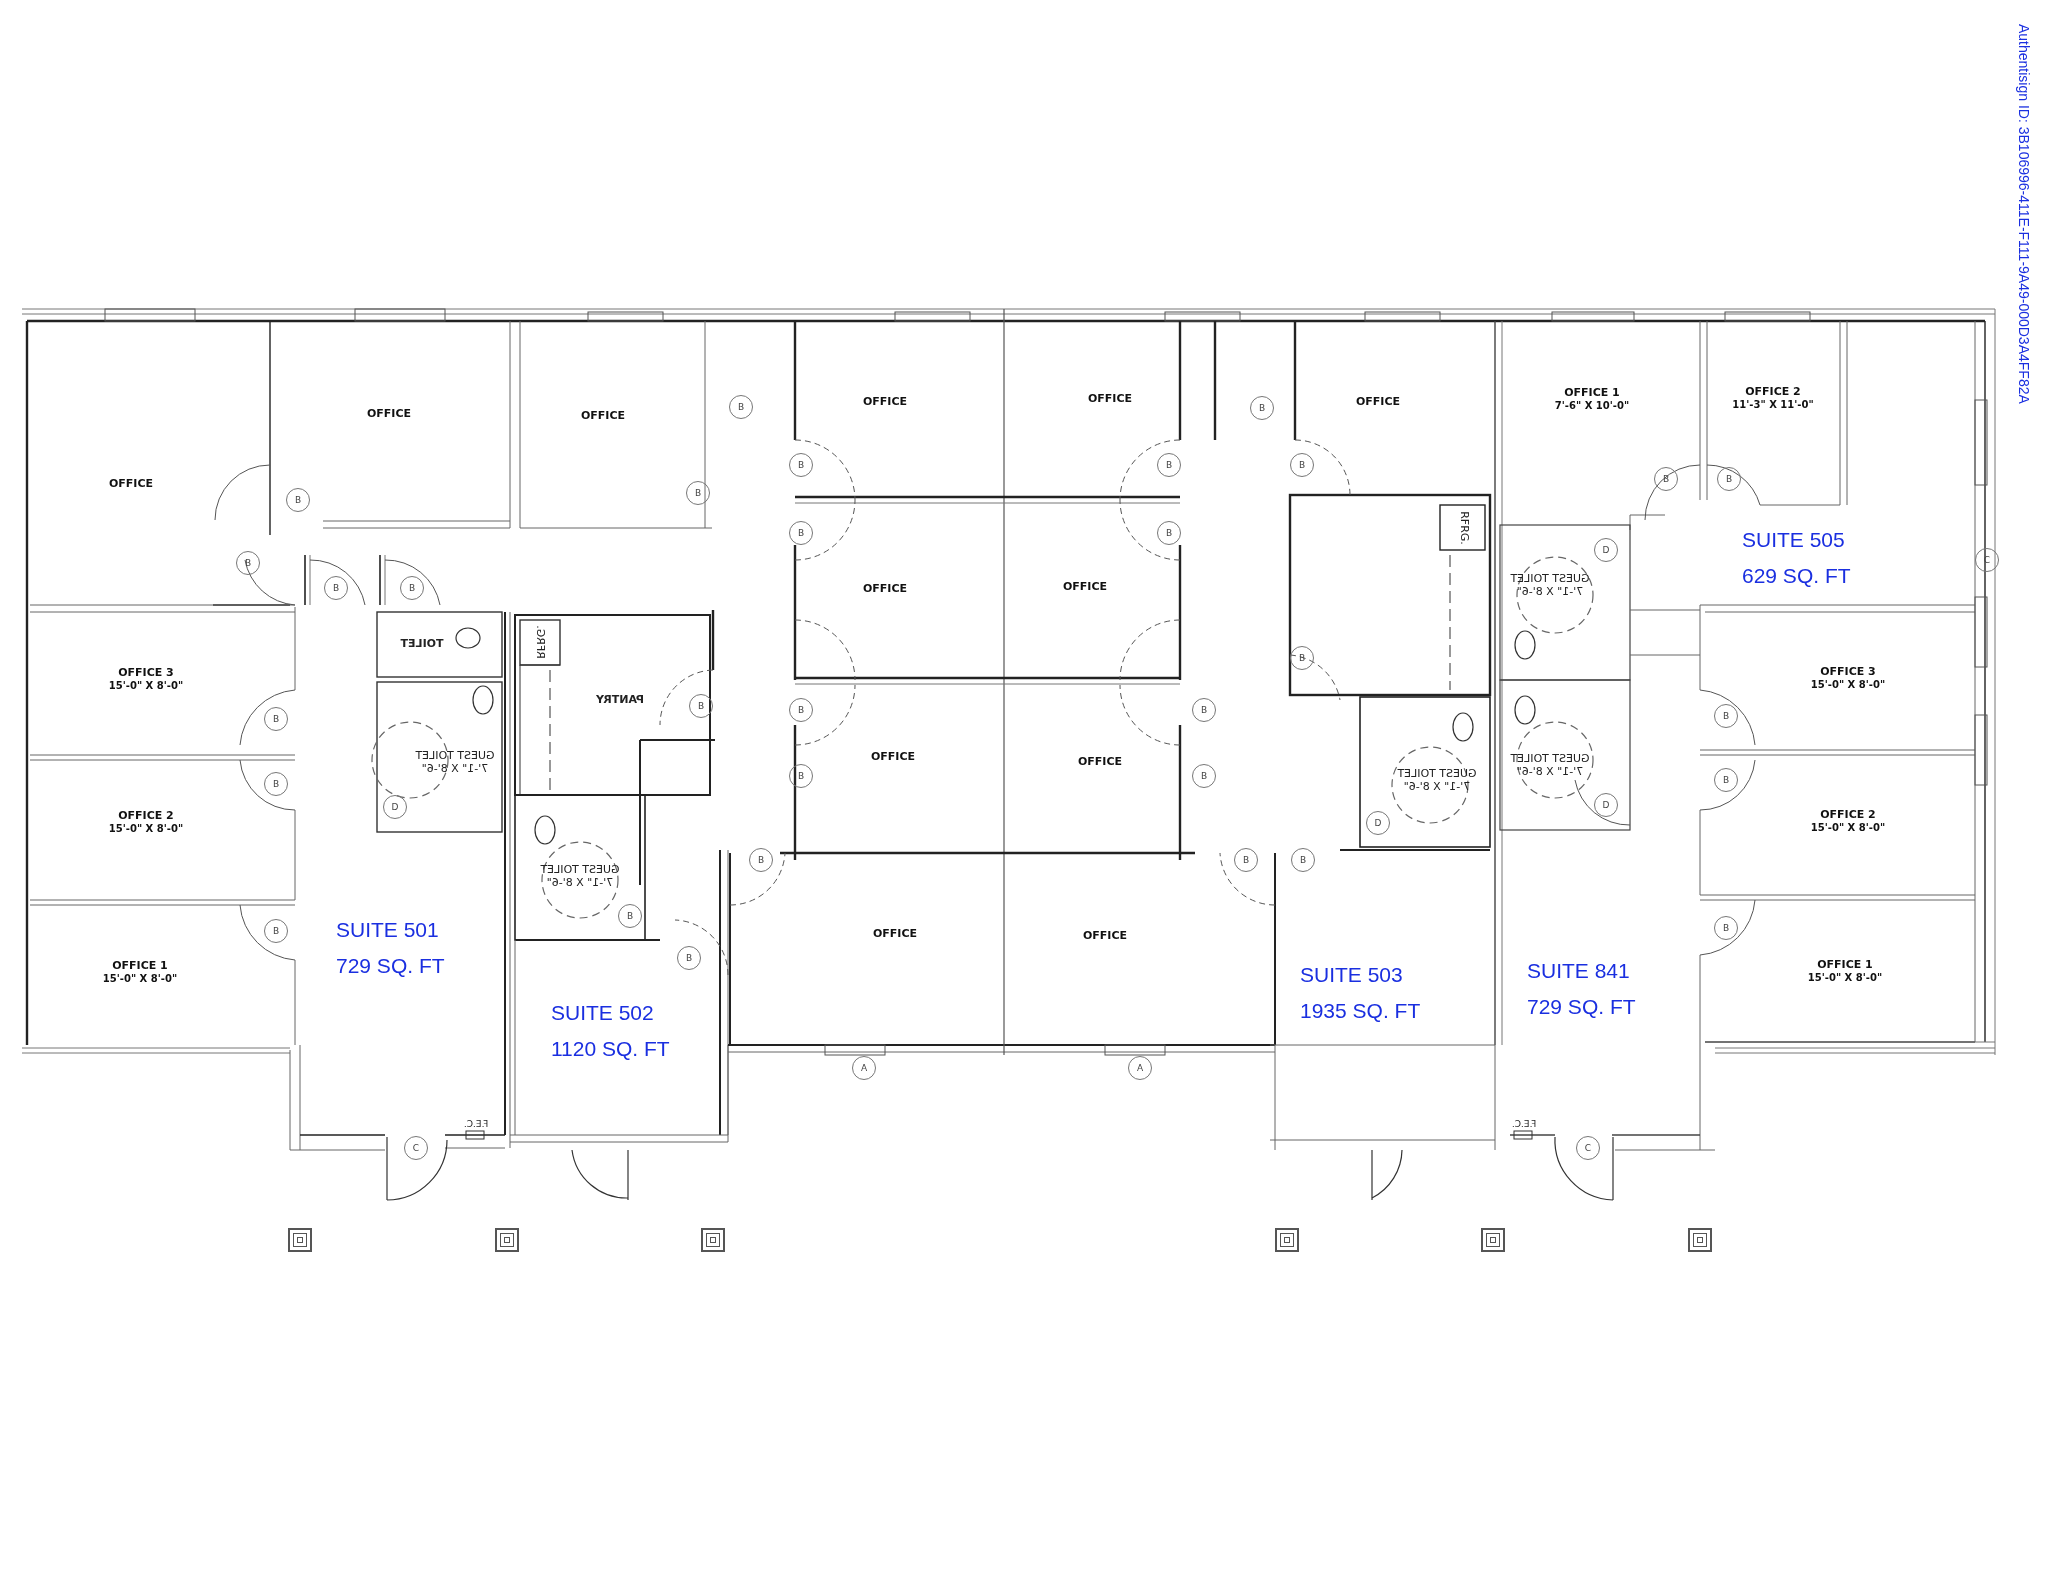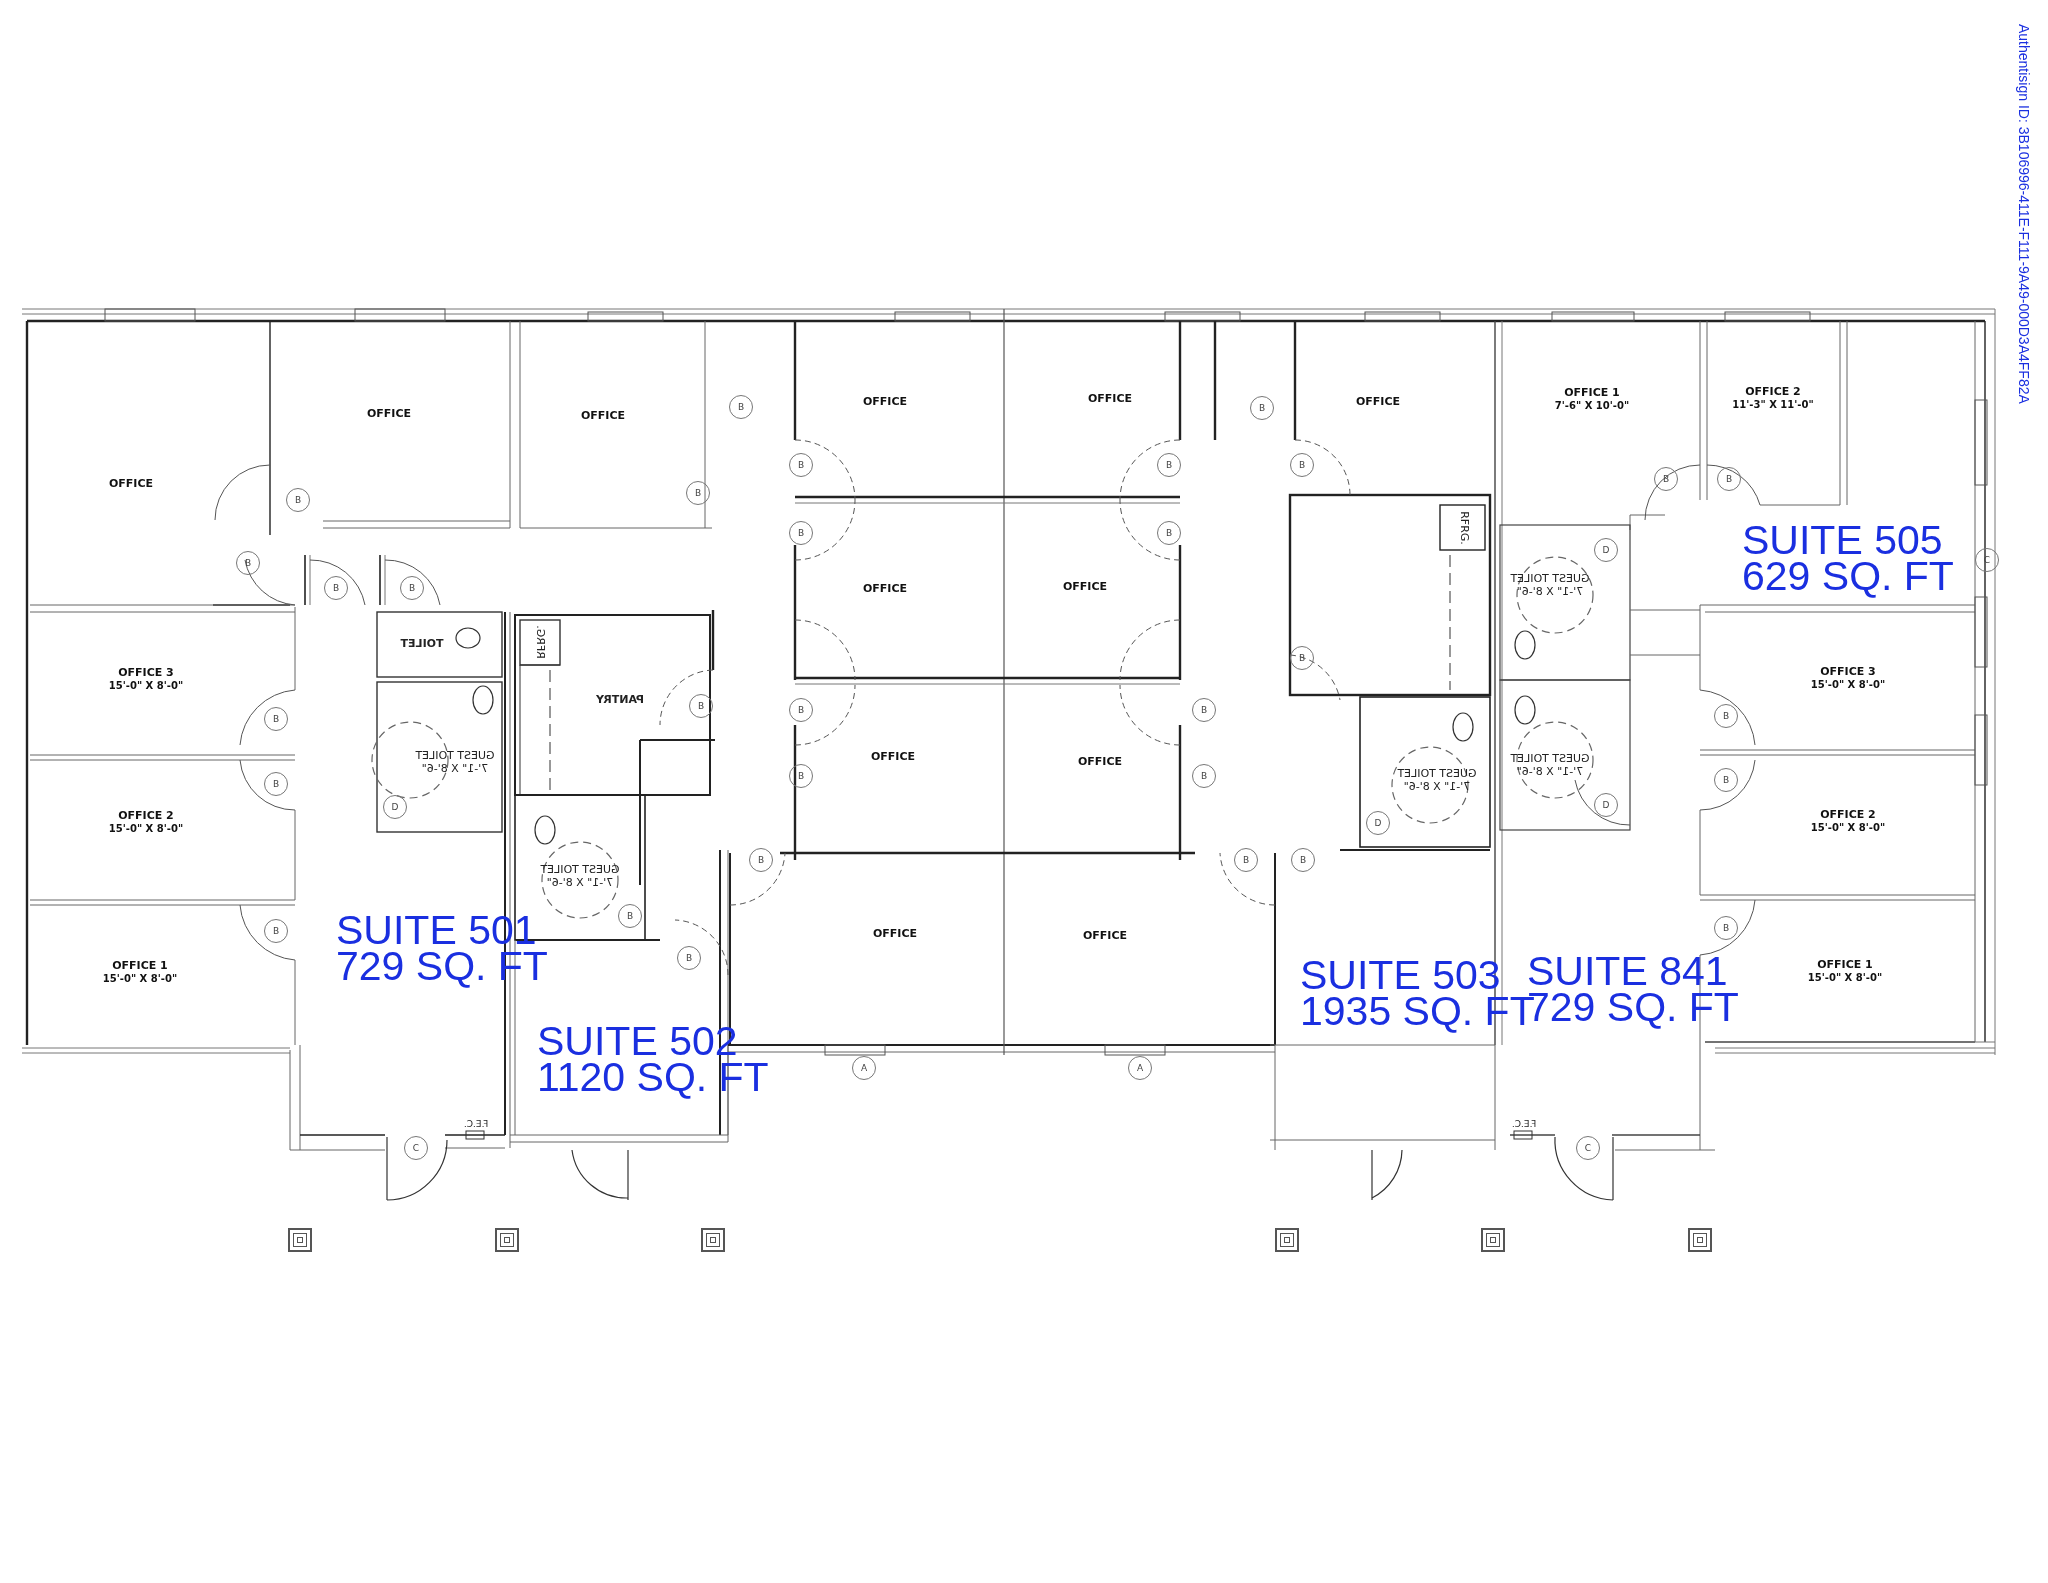--- a/index.html
+++ b/index.html
@@ -1,20 +1,20 @@
 <!DOCTYPE html>
 <html><head>
 <meta charset="utf-8">
 <style>
   html, body { margin:0; padding:0; background:#ffffff; }
   body { width:2048px; height:1583px; position:relative; overflow:hidden; font-family:"Liberation Sans", sans-serif; }
   #plan { position:absolute; left:0; top:0; width:2048px; height:1583px; }
   .room-label { position:absolute; font-family:"DejaVu Sans", sans-serif; font-weight:bold; font-size:11px; color:#111; text-align:center; line-height:13px; white-space:nowrap; transform:translate(-50%,-50%); }
   .room-label .dim { display:block; font-size:10px; }
-  .suite-label { position:absolute; font-family:"Liberation Sans", sans-serif; color:#1a2fe0; font-size:41px; line-height:36px; white-space:nowrap; }
+  .suite-label { position:absolute; font-family:"Liberation Sans", sans-serif; color:#1a2fe0; font-size:21px; line-height:36px; white-space:nowrap; }
   .mirror { position:absolute; font-family:"DejaVu Sans", sans-serif; font-size:11px; color:#222; transform:translate(-50%,-50%) scaleX(-1); white-space:nowrap; text-align:center; line-height:13px; }
   .mirror.bold { font-weight:bold; }
   .tag { position:absolute; font-family:"DejaVu Sans", sans-serif; font-size:9px; color:#444; width:22px; height:22px; border:1px solid #777; border-radius:50%; display:flex; align-items:center; justify-content:center; transform:translate(-50%,-50%); background:transparent; }
   .authid { position:absolute; left:2012px; top:24px; width:20px; height:430px; }
   .authid span { position:absolute; left:0; top:0; transform-origin:0 0; transform:translate(20px,0) rotate(90deg); font-family:"Liberation Sans", sans-serif; font-size:14px; color:#1a2fe0; white-space:nowrap; }
   .column { position:absolute; width:24px; height:24px; border:2px solid #555; box-sizing:border-box; }
   .column::before { content:""; position:absolute; left:3px; top:3px; right:3px; bottom:3px; border:1.5px solid #555; }
   .column::after { content:""; position:absolute; left:7px; top:7px; width:6px; height:6px; border:1.5px solid #555; box-sizing:border-box; }
 </style>
 </head>
@@ -319,21 +319,21 @@
 <div class="tag" style="left:416px; top:1148px;">C</div>
 <div class="tag" style="left:1588px; top:1148px;">C</div>
 
 <div class="mirror" style="left:476px; top:1124px; font-size:9px;">F.E.C.</div>
 <div class="mirror" style="left:1524px; top:1124px; font-size:9px;">F.E.C.</div>
 
 <div class="suite-label" style="left:336px; top:912px;">
   <div>SUITE 501</div>
   <div>729 SQ. FT</div>
 </div>
-<div class="suite-label" style="left:537px; top:995px;margin-top:28px;">
+<div class="suite-label" style="left:551px; top:995px;">
   <div>SUITE 502</div>
   <div>1120 SQ. FT</div>
 </div>
 <div class="suite-label" style="left:1300px; top:957px;">
   <div>SUITE 503</div>
   <div>1935 SQ. FT</div>
 </div>
 <div class="suite-label" style="left:1527px; top:953px;">
   <div>SUITE 841</div>
   <div>729 SQ. FT</div>

